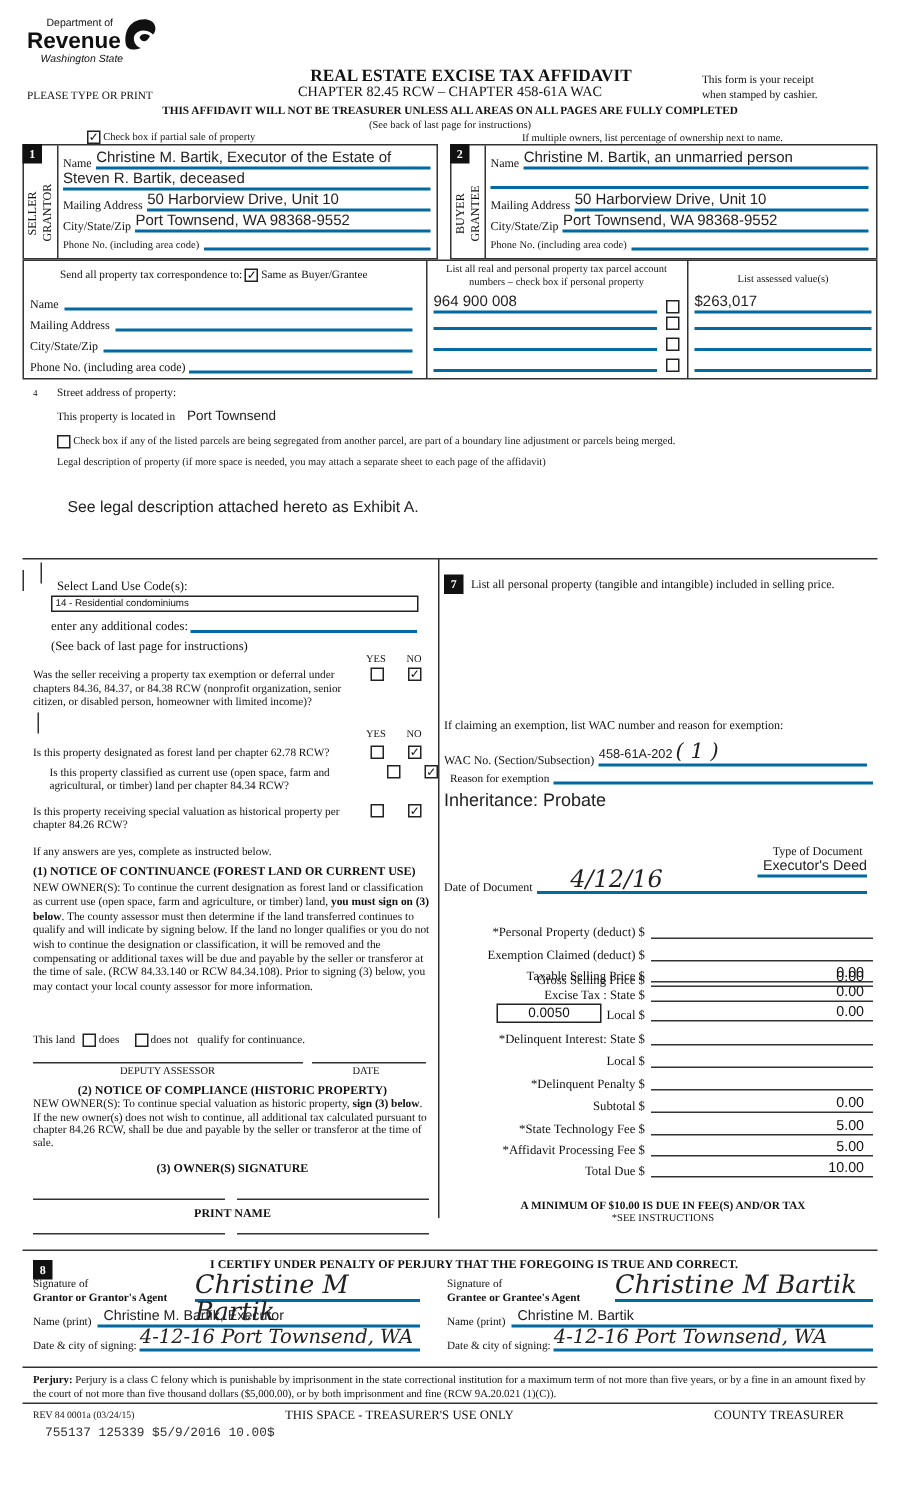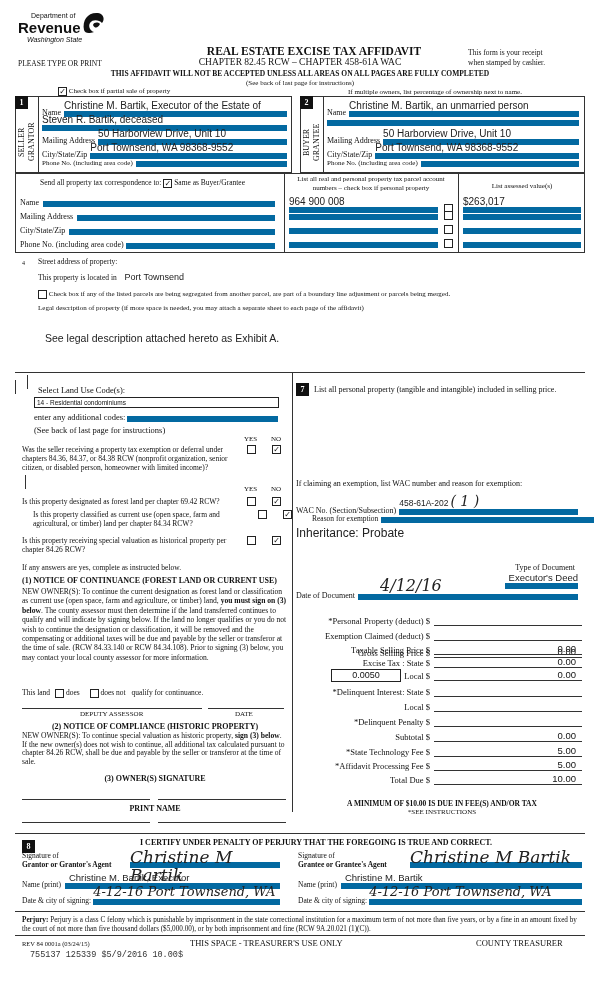--- a/index.html
+++ b/index.html
@@ -1,21 +1,21 @@
 <!DOCTYPE html>
 <html><head>
 <meta charset="utf-8">
 <style>
   * { box-sizing: border-box; margin: 0; padding: 0; }
   body { width: 600px; height: 993px; background: #fff; font-family: "Liberation Serif", serif; color: #111; position: relative; overflow: hidden; font-size: 8px; }
   .abs { position: absolute; }
   .sans { font-family: "Liberation Sans", sans-serif; }
   .fill { font-family: "Liberation Sans", sans-serif; font-size: 10px; color: #222; }
   .hand { font-family: "DejaVu Serif", serif; font-style: italic; font-size: 15px; color: #222; }
-  .line { border-bottom: 6px solid #0369a1; }
+  .line { border-bottom: 2px solid #0369a1; }
   .cb { display: inline-block; width: 9px; height: 9px; border: 1px solid #222; vertical-align: middle; text-align: center; line-height: 7px; font-size: 8px; background: #fff; }
   .secnum { position: absolute; background: #111; color: #fff; font-size: 8px; font-weight: bold; width: 13px; height: 13px; text-align: center; line-height: 13px; }
   .box { position: absolute; border: 1px solid #333; }
   .vlabel { position: absolute; writing-mode: vertical-rl; transform: rotate(180deg); font-size: 8px; text-align: center; }
   .lbl { font-size: 8px; }
   .row { position: absolute; display: flex; align-items: flex-end; }
   .money-row { position: absolute; left: 300px; width: 282px; height: 13px; display: flex; align-items: flex-end; font-size: 8.5px; }
   .money-row .ml { width: 134px; text-align: right; padding-right: 4px; }
   .money-row .mv { flex: 1; border-bottom: 1px solid #333; text-align: right; padding-right: 6px; font-family: "Liberation Sans", sans-serif; font-size: 9.5px; }
   .qrow { position: absolute; left: 22px; width: 268px; font-size: 7.5px; line-height: 9px; }
@@ -34,21 +34,21 @@
     <path d="M4 20 C2 10 8 2 18 3 C24 4 25 10 22 13 C19 10 13 9 10 13 C8 16 10 21 14 22 C8 24 5 23 4 20 Z" fill="#111"></path>
     <path d="M13 15 C14 12 18 12 20 14 C18 18 15 19 13 15 Z" fill="#111"></path>
   </svg>
 </div>
 
 <div class="abs" style="left:0;width:600px;text-align:center;top:45px;font-size:11.5px;font-weight:bold;padding-left:28px;">REAL ESTATE EXCISE TAX AFFIDAVIT</div>
 <div class="abs" style="left:18px;top:59px;font-size:7.5px;">PLEASE TYPE OR PRINT</div>
 <div class="abs" style="left:0;width:600px;text-align:center;top:57px;font-size:9.5px;">CHAPTER 82.45 RCW – CHAPTER 458-61A WAC</div>
 <div class="abs" style="left:468px;top:48px;font-size:7.5px;">This form is your receipt</div>
 <div class="abs" style="left:468px;top:58px;font-size:7.5px;">when stamped by cashier.</div>
-<div class="abs" style="left:0;width:600px;text-align:center;top:69px;font-size:7.5px;font-weight:bold;">THIS AFFIDAVIT WILL NOT BE ACCEPTED UNLESS ALL AREAS ON ALL PAGES ARE FULLY COMPLETED</div>
+<div class="abs" style="left:0;width:600px;text-align:center;top:69px;font-size:7.5px;font-weight:bold;">THIS AFFIDAVIT WILL NOT BE TREASURER UNLESS ALL AREAS ON ALL PAGES ARE FULLY COMPLETED</div>
 <div class="abs" style="left:0;width:600px;text-align:center;top:79px;font-size:7px;">(See back of last page for instructions)</div>
 
 <div class="abs" style="left:58px;top:87px;font-size:7px;">
   <span class="cb">✓</span>
   <span>Check box if partial sale of property</span>
 </div>
 <div class="abs" style="left:348px;top:88px;font-size:7px;">If multiple owners, list percentage of ownership next to name.</div>
 
 <div class="box" style="left:15px;top:96px;width:277px;height:77px;border-color:#333;">
   <div class="secnum" style="left:-1px;top:-1px;">1</div>
@@ -198,21 +198,21 @@
   <div class="q">Was the seller receiving a property tax exemption or deferral under chapters 84.36, 84.37, or 84.38 RCW (nonprofit organization, senior citizen, or disabled person, homeowner with limited income)?</div>
   <span class="cb cby" style="left:225px;"></span>
   <span class="cb cbn" style="left:250px;">✓</span>
 </div>
 
 <div class="abs" style="left:25px;top:475px;height:14px;border-left:1px solid #333;"></div>
 <div class="abs" style="left:244px;top:485px;font-size:7px;">YES</div>
 <div class="abs" style="left:271px;top:485px;font-size:7px;">NO</div>
 
 <div class="qrow" style="top:497px;">
-  <div class="q">Is this property designated as forest land per chapter 69.42 RCW?</div>
+  <div class="q">Is this property designated as forest land per chapter 62.78 RCW?</div>
   <span class="cb cby" style="left:225px;"></span>
   <span class="cb cbn" style="left:250px;">✓</span>
 </div>
 <div class="qrow" style="top:510px;margin-left:11px;">
   <div class="q">Is this property classified as current use (open space, farm and agricultural, or timber) land per chapter 84.34 RCW?</div>
   <span class="cb cby" style="left:225px;"></span>
   <span class="cb cbn" style="left:250px;">✓</span>
 </div>
 <div class="qrow" style="top:536px;">
   <div class="q">Is this property receiving special valuation as historical property per chapter 84.26 RCW?</div>
@@ -254,21 +254,21 @@
 <div class="abs" style="left:300px;top:384px;width:280px;font-size:8px;text-indent:14px;line-height:11px;">List all  personal property (tangible and intangible) included in selling price.</div>
 
 <div class="abs" style="left:296px;top:479px;font-size:8px;">If claiming an exemption, list WAC number and reason for exemption:</div>
 <div class="row" style="left:296px;top:493px;width:282px;">
   <span style="font-size:8px;margin-right:3px;">WAC No. (Section/Subsection)</span>
   <span class="line" style="flex:1;">
     <span class="fill" style="font-size:8.5px;">458-61A-202</span>
     <span class="hand" style="font-size:14px;">( 1 )</span>
   </span>
 </div>
-<div class="row" style="left:312px;top:514px;width:282px;">
+<div class="row" style="left:300px;top:514px;width:282px;">
   <span style="font-size:7.5px;margin-right:3px;">Reason for exemption</span>
   <span class="line" style="flex:1;height:9px;"></span>
 </div>
 <div class="abs fill" style="left:296px;top:526px;font-size:12px;">Inheritance:  Probate</div>
 
 <div class="row" style="left:296px;top:563px;width:282px;flex-direction:column;">
   <span style="font-size:8px;margin-right:3px;">Type of Document</span>
   <span class="fill line" style="flex:1;font-size:9.5px;padding-left:4px;">Executor's Deed</span>
 </div>
 <div class="row" style="left:296px;top:578px;width:282px;">

